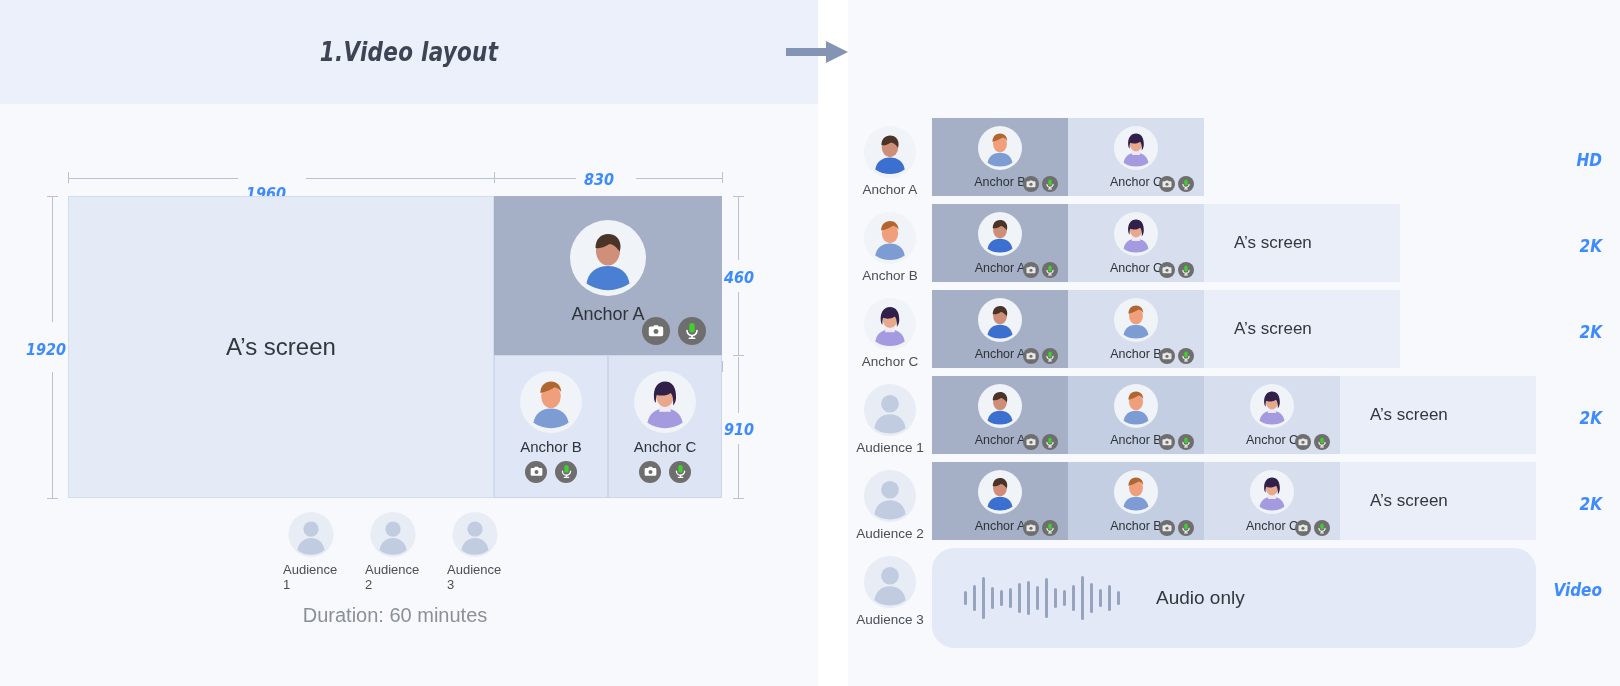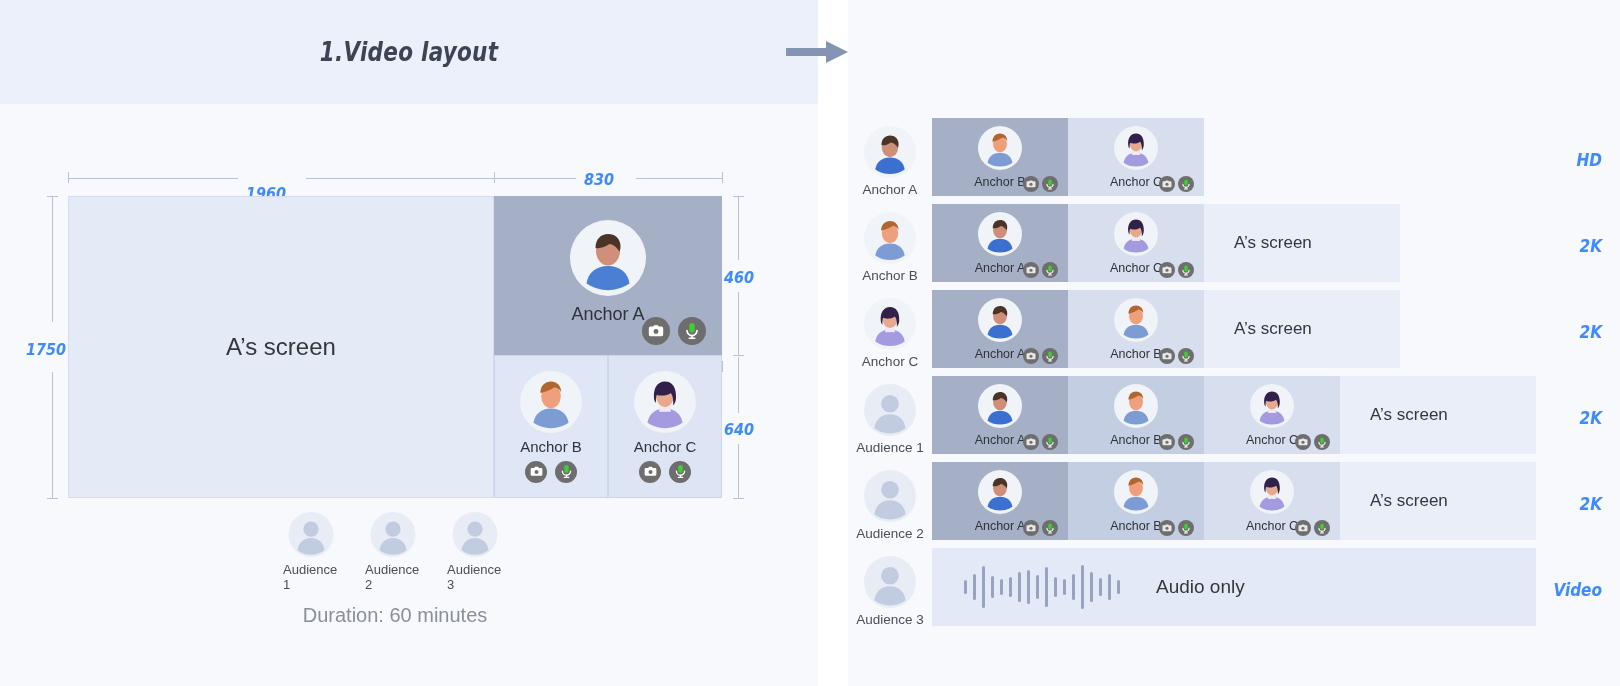--- a/index.html
+++ b/index.html
@@ -98,21 +98,21 @@
   .row-cells { position: relative; flex: 1 1 auto; display: flex; }
   .gcell { position: relative; height: 78px; width: 136px; }
   .gcell .av { position: absolute; left: 50%; top: 8px; transform: translateX(-50%); }
   .gcell .cname { position: absolute; left: 0; width: 100%; bottom: 7px; text-align: center;
     font-size: 12.5px; color: #2f343a; }
   .gcell .cbadges { position: absolute; right: 10px; bottom: 4px; display: flex; gap: 3px; }
 
   .screen-cell { height: 78px; background: #e9eef9; display: flex; align-items: center;
     padding-left: 30px; font-size: 17px; color: #33383d; }
 
-  .audio-cell { height: 78px; background: #e3e9f6; display: flex; align-items: center; }
+  .audio-cell { height: 100px; background: #e3e9f6; display: flex; align-items: center; border-radius: 22px; }
   .audio-wave { margin-left: 32px; display: flex; align-items: center; gap: 6px; height: 46px; }
   .audio-wave i { display:block; width: 3px; background: #97a4bf; border-radius: 2px; }
   .audio-label { margin-left: 36px; font-size: 19px; color: #33383d; }
 
   .quality {
     position: absolute; right: 18px; color: #3d8bff; font-size: 17px; font-weight: bold;
     font-style: italic;
     font-family: "DejaVu Sans Condensed","Liberation Sans Narrow","Liberation Sans",sans-serif;
   }
 </style>
@@ -132,32 +132,32 @@
     <div class="dim-rule h" style="left:306px; top:178px; width:188px;"></div>
     <div class="dim-tick v" style="left:494px; top:172px;"></div>
 
     <div class="dim-rule h" style="left:494px; top:178px; width:82px;"></div>
     <div class="dim-num" style="left:584px; top:170px;">830</div>
     <div class="dim-rule h" style="left:636px; top:178px; width:86px;"></div>
     <div class="dim-tick v" style="left:722px; top:172px;"></div>
 
     <div class="dim-tick h" style="left:47px; top:196px;"></div>
     <div class="dim-rule v" style="left:52px; top:196px; height:126px;"></div>
-    <div class="dim-num" style="left:26px; top:340px;">1750</div>
+    <div class="dim-num" style="left:26px; top:340px;">1920</div>
     <div class="dim-rule v" style="left:52px; top:372px; height:126px;"></div>
     <div class="dim-tick h" style="left:47px; top:498px;"></div>
 
     <div class="dim-tick h" style="left:733px; top:196px;"></div>
     <div class="dim-rule v" style="left:738px; top:196px; height:64px;"></div>
     <div class="dim-num" style="left:724px; top:268px;">460</div>
     <div class="dim-rule v" style="left:738px; top:292px; height:63px;"></div>
     <div class="dim-tick h" style="left:733px; top:355px;"></div>
 
     <div class="dim-rule v" style="left:738px; top:357px; height:56px;"></div>
-    <div class="dim-num" style="left:724px; top:420px;">640</div>
+    <div class="dim-num" style="left:724px; top:420px;">910</div>
     <div class="dim-rule v" style="left:738px; top:444px; height:54px;"></div>
     <div class="dim-tick h" style="left:733px; top:498px;"></div>
 
     <div class="dim-tick v" style="left:496px; top:361px;"></div>
     <div class="dim-rule h" style="left:496px; top:367px; width:36px;"></div>
     <div class="dim-num" style="left:535px; top:359px;">480</div>
     <div class="dim-rule h" style="left:573px; top:367px; width:35px;"></div>
     <div class="dim-tick v" style="left:608px; top:361px;"></div>
 
     <div class="dim-rule h" style="left:612px; top:367px; width:36px;"></div>

